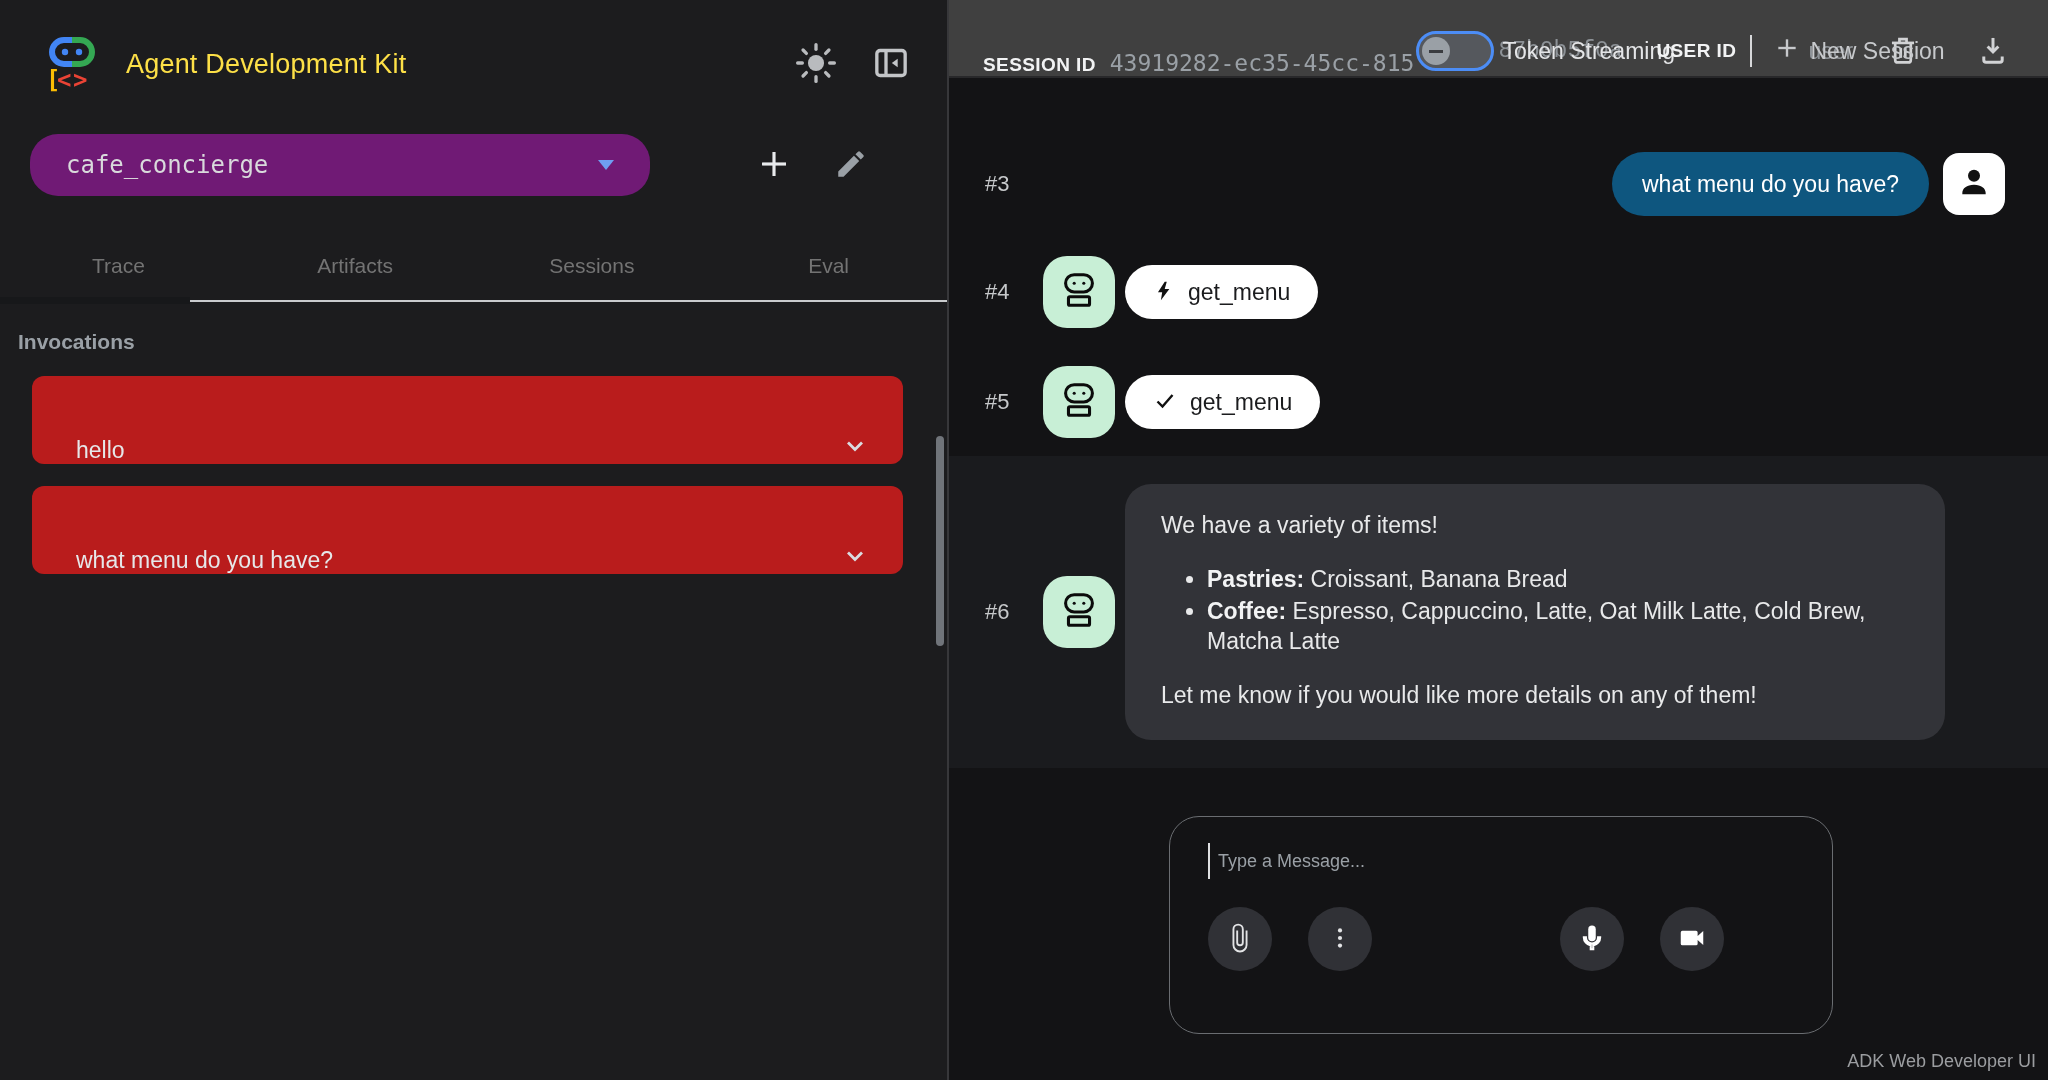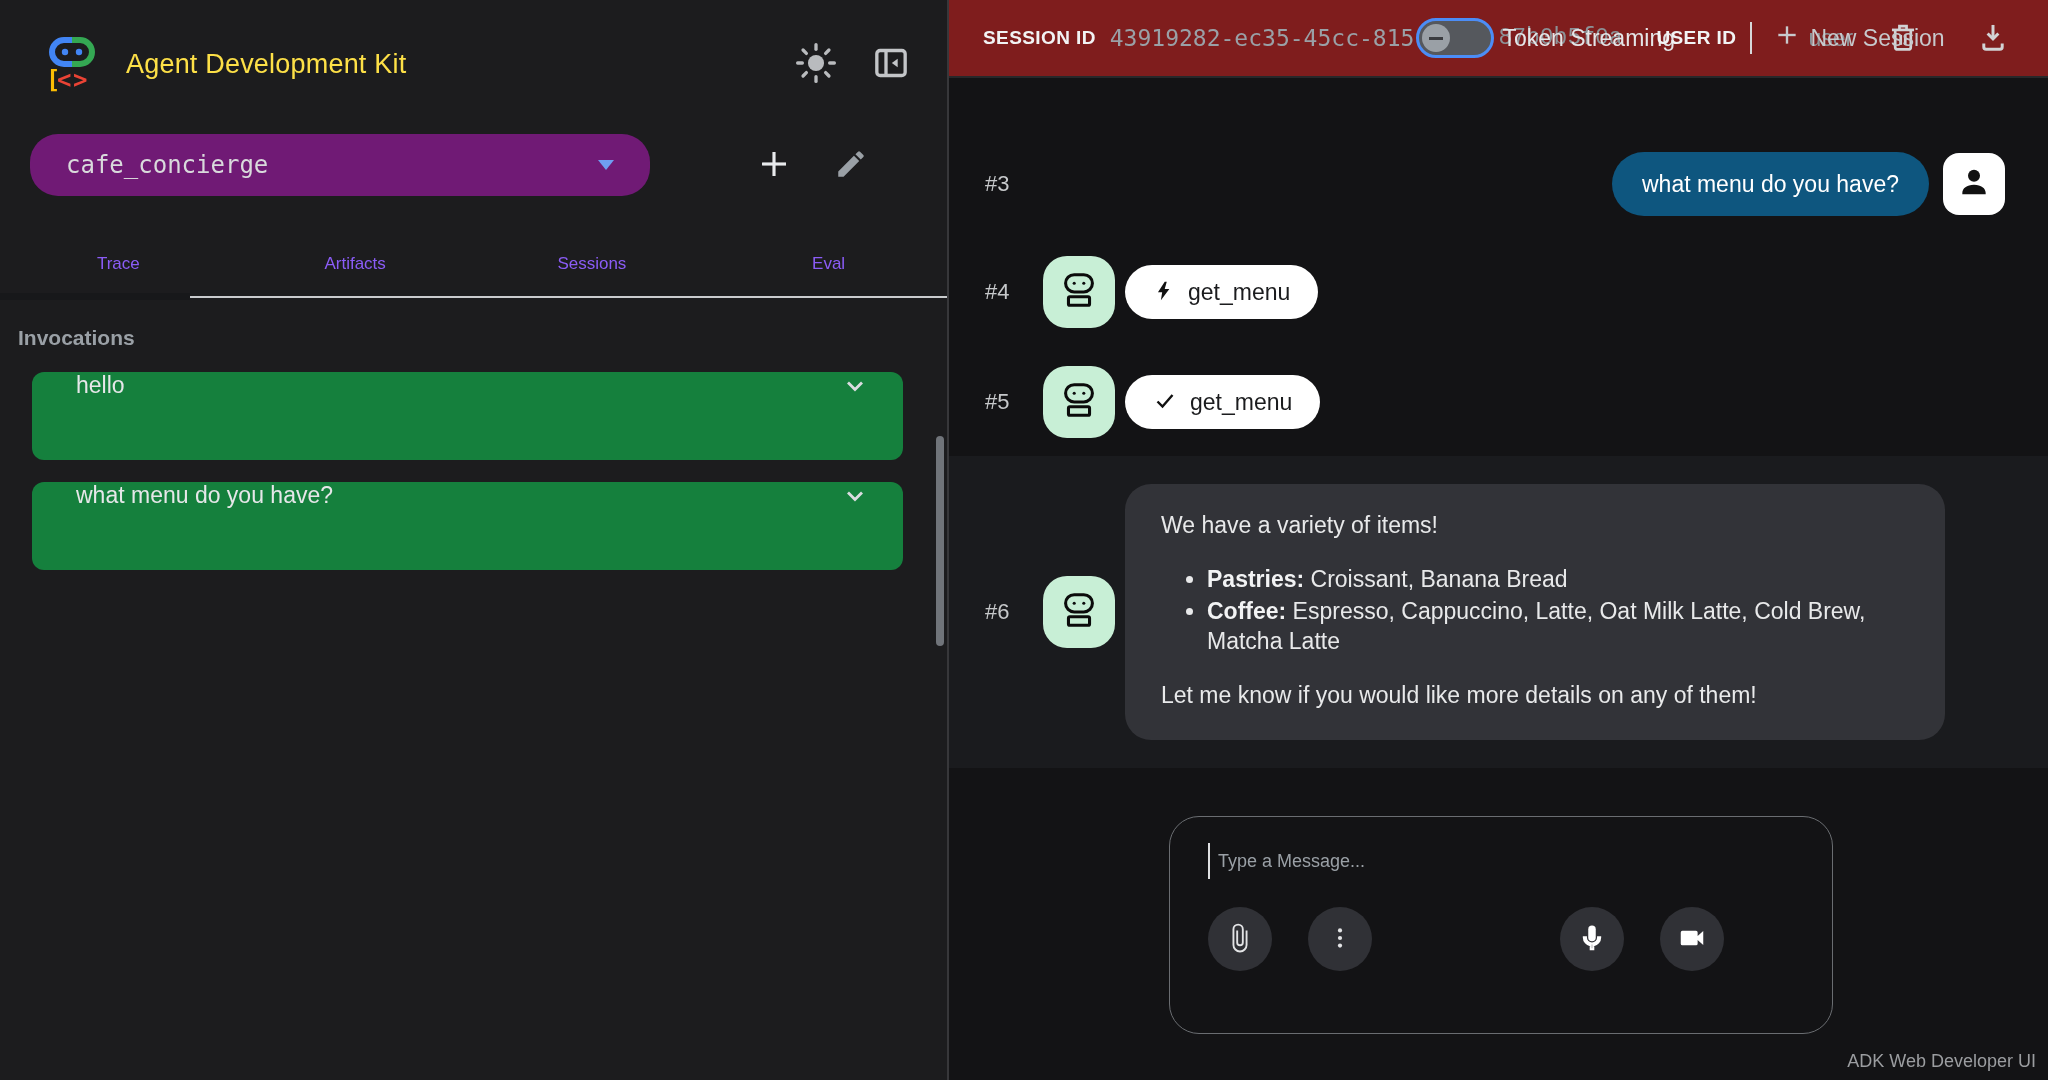--- a/index.html
+++ b/index.html
@@ -15,34 +15,34 @@
   .lh-spacer { flex:1; }
   .icon-btn { background:none; border:none; padding:6px; cursor:pointer; display:flex; align-items:center; justify-content:center; }
 
   .agent-row { display:flex; align-items:center; margin:36px 0 0 30px; }
   .agent-select { width:620px; height:62px; background:#701a75; border-radius:28px; display:flex; align-items:center; padding:0 36px; cursor:pointer; }
   .agent-select .value { font-family:"DejaVu Sans Mono", monospace; font-size:24px; color:#d9dadc; flex:1; }
   .plus-btn { margin-left:100px; }
   .edit-btn { margin-left:30px; }
 
   .tabs { display:flex; margin-top:40px; position:relative; border-bottom:2px solid #c9cbce; }
-  .tab { flex:1; text-align:center; padding:18px 0 22px 0; color:#8b5cf6; font-size:17px; font-weight:500; cursor:pointer; }
+  .tab { flex:1; text-align:center; padding:18px 0 22px 0; color:#737373; font-size:21px; font-weight:500; cursor:pointer; }
   .tab-indicator { position:absolute; left:0; bottom:-4px; width:190px; height:7px; background:#17181a; }
 
   .invocations-heading { color:#9aa0a6; font-size:21px; font-weight:700; margin:28px 0 0 18px; }
 
-  .invocation-card { margin:22px 44px 0 32px; height:88px; background:#15803d; border-radius:12px; display:flex; align-items:flex-start; padding:0 34px 0 44px; cursor:pointer; }
+  .invocation-card { margin:22px 44px 0 32px; height:88px; background:#b91c1c; border-radius:12px; display:flex; align-items:flex-end; padding:0 34px 0 44px; cursor:pointer; }
   .invocation-card .inv-label { flex:1; color:#e6e7e9; font-size:23px; }
 
   .left-scrollbar { position:absolute; right:3px; top:436px; width:8px; height:210px; background:#70747a; border-radius:4px; cursor:grab; }
 
   
   .right-panel { flex:1; height:100%; background:#131315; position:relative; display:flex; flex-direction:column; }
 
-  .session-bar { height:78px; flex-shrink:0; display:flex; align-items:center; padding:0 32px 0 34px; background:#7f1d1d; border-bottom:2px solid #28282a; }
+  .session-bar { height:78px; flex-shrink:0; display:flex; align-items:flex-end; padding:0 32px 0 34px; background:#404040; border-bottom:2px solid #28282a; }
   .sb-label { color:#f2f3f4; font-size:19px; font-weight:700; letter-spacing:.4px; white-space:nowrap; }
   .sb-id { font-family:"DejaVu Sans Mono", monospace; font-size:23px; color:#9aa0a6; margin-left:14px; white-space:nowrap; }
   .overlap-zone { position:relative; flex:1; height:50px; margin-left:2px; }
   .overlap-zone > * { position:absolute; top:50%; transform:translateY(-50%); white-space:nowrap; }
   .oz-tail { left:82px; font-family:Liberation Mono, monospace; font-size:23px; color:#8d9297; z-index:1; }
   .oz-user-val { left:392px; font-size:23px; color:#8d9297; z-index:1; }
   .oz-token { left:86px; font-size:23px; color:#e4e5e7; z-index:2; }
   .oz-userid { left:240px; font-size:19px; font-weight:700; color:#f2f3f4; letter-spacing:.4px; z-index:2; }
   .oz-caret { left:334px; width:2px; height:32px; background:#d7d8da; z-index:3; }
   .oz-newsession { left:352px; display:flex; align-items:center; gap:10px; color:#c7c9cc; font-size:23px; z-index:2; cursor:pointer; background:none; border:none; font-family:inherit; }

